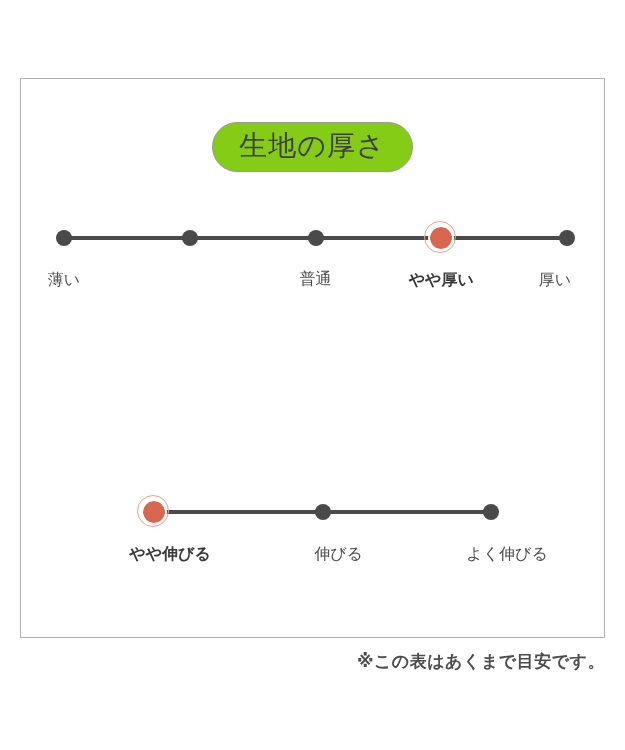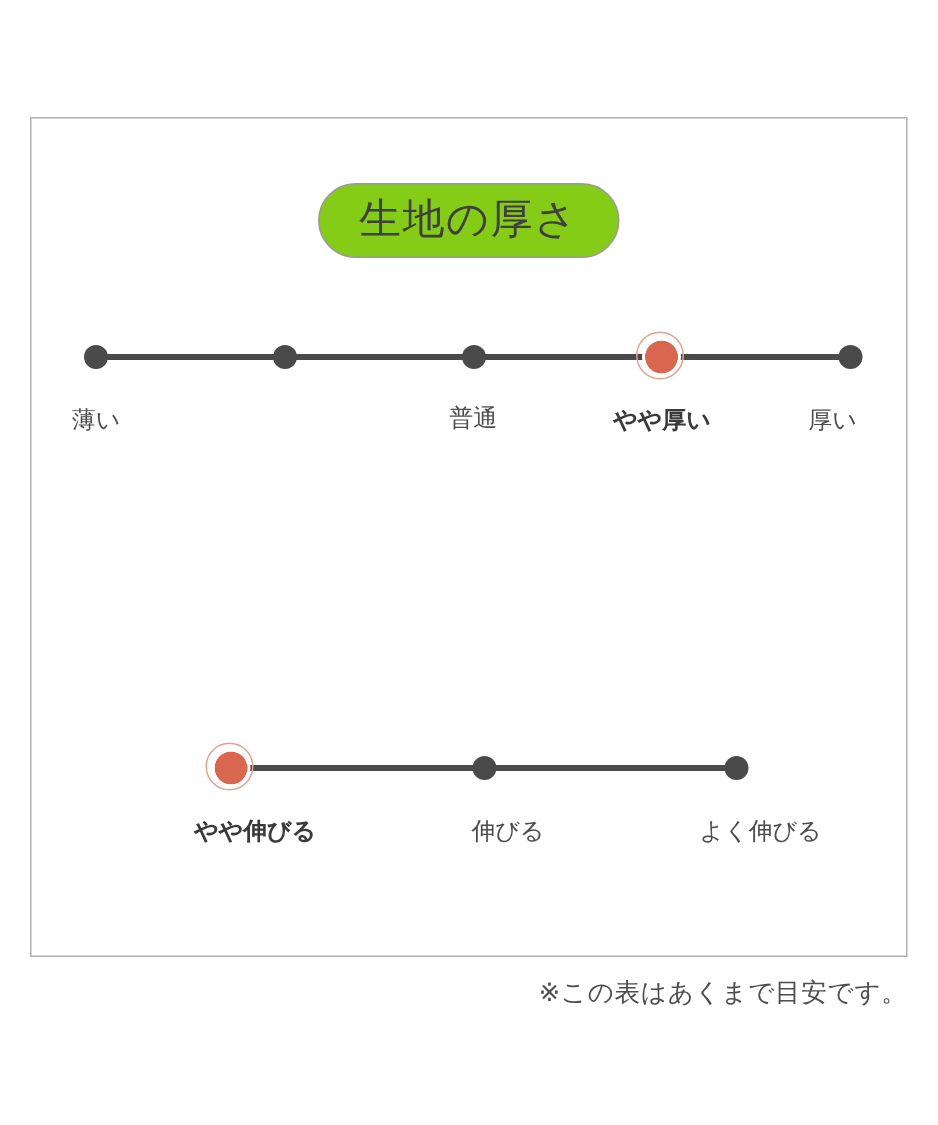--- a/index.html
+++ b/index.html
@@ -127,20 +127,21 @@
   #footnote {
     position: absolute;
     left: 20px;
     top: 650px;
     width: 585px;
     text-align: right;
     font-size: 17px;
     color: #4d4d4d;
     letter-spacing: 0.5px;
     white-space: nowrap;
+    font-weight: bold;
   }
 </style>
 </head>
 <body>
 
 <div id="spec-panel">
 
   <div class="pill-row" style="top:43px;">
     <span class="pill">生地の厚さ</span>
   </div>

